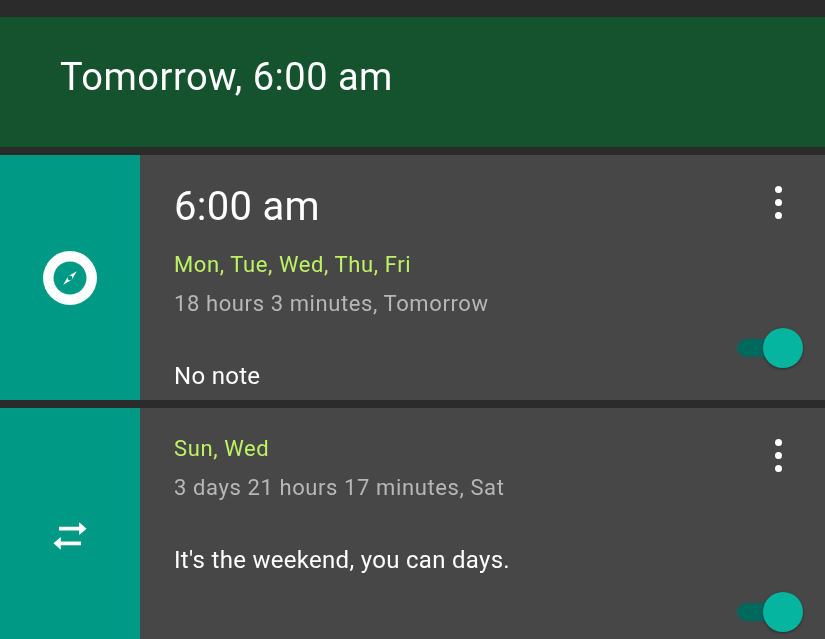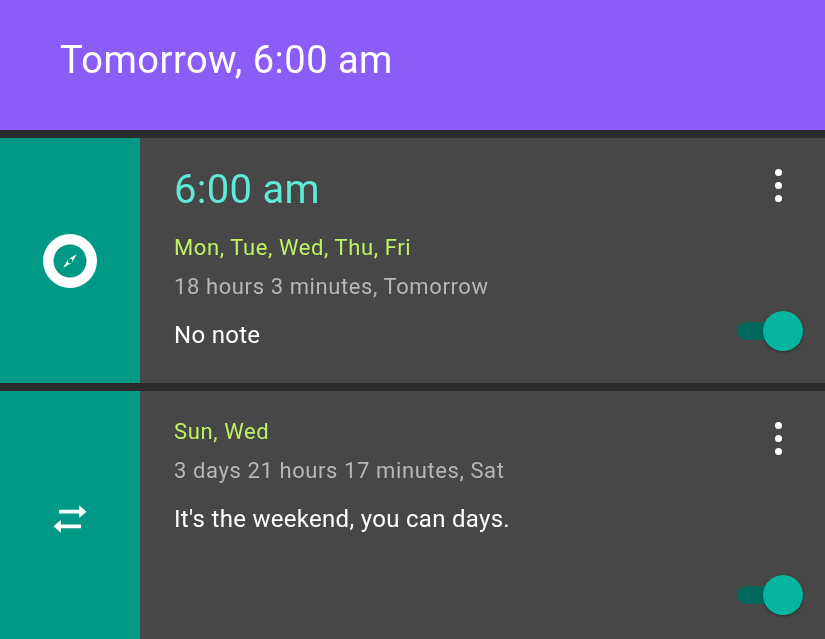--- a/index.html
+++ b/index.html
@@ -5,25 +5,26 @@
   * { box-sizing: border-box; margin: 0; padding: 0; }
   html, body { width: 825px; height: 639px; overflow: hidden; }
   body {
     font-family: Roboto, "Segoe UI", Arial, sans-serif;
     background: #2b2b2b;
     color: #fff;
     -webkit-font-smoothing: antialiased;
   }
 
   .header {
-    background: #8b5cf6;
+    background: #14532d;
     height: 130px;
     display: flex;
     align-items: flex-start;
     padding: 38px 60px 0 60px;
+    margin-top: 17px;
   }
   .header-title {
     color: #ffffff;
     font-size: 38px;
     font-weight: 400;
     letter-spacing: 0.5px;
   }
 
   .list {
     background: #2b2b2b;
@@ -58,41 +59,42 @@
 
   .content-col {
     flex: 1;
     padding: 28px 130px 22px 34px;
     display: flex;
     flex-direction: column;
     justify-content: flex-start;
   }
   .time {
     font-size: 40px;
-    color: #5eead4;
+    color: #ffffff;
     font-weight: 400;
     margin-bottom: 22px;
     letter-spacing: 0.3px;
   }
   .days {
     font-size: 22px;
     color: #bef264;
     margin-bottom: 14px;
     letter-spacing: 0.6px;
   }
   .remaining {
     font-size: 22px;
     color: #b7b7b7;
     margin-bottom: 22px;
     letter-spacing: 0.6px;
   }
   .note {
     font-size: 24px;
     color: #ffffff;
     letter-spacing: 0.3px;
+    margin-top: 24px;
   }
 
   .more-btn {
     position: absolute;
     top: 30px; right: 30px;
     width: 34px; height: 34px;
     display: flex;
     align-items: center;
     justify-content: center;
     cursor: pointer;

